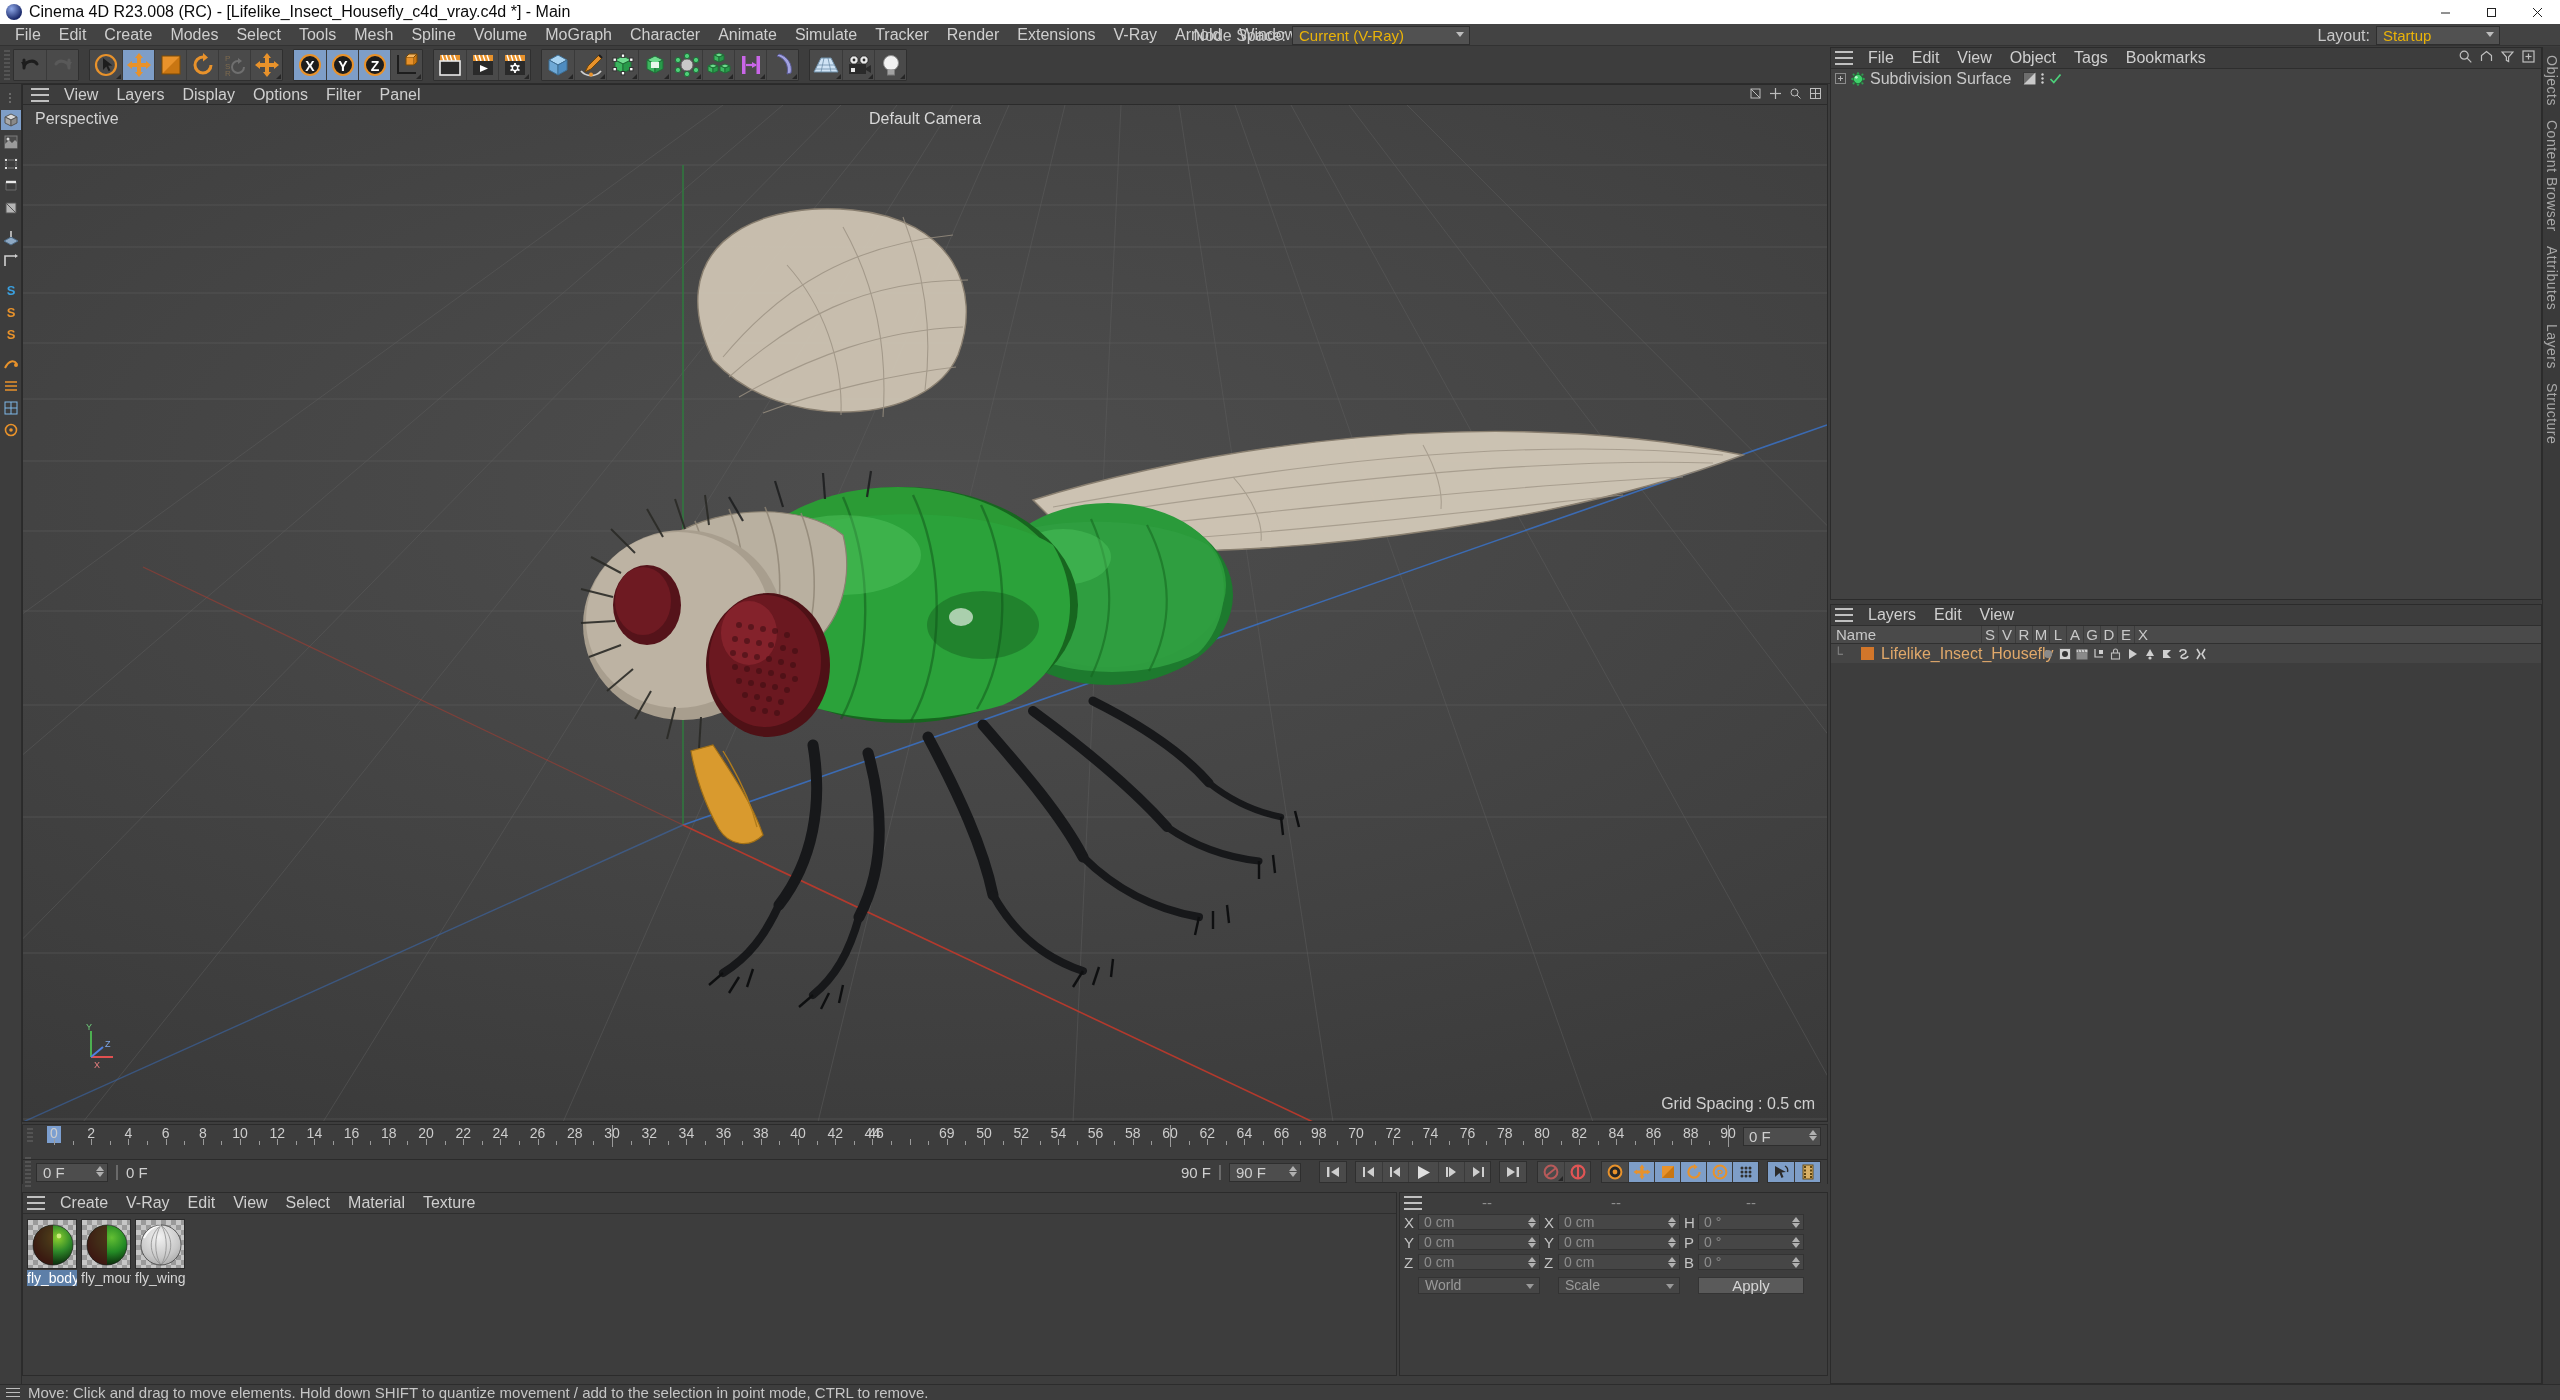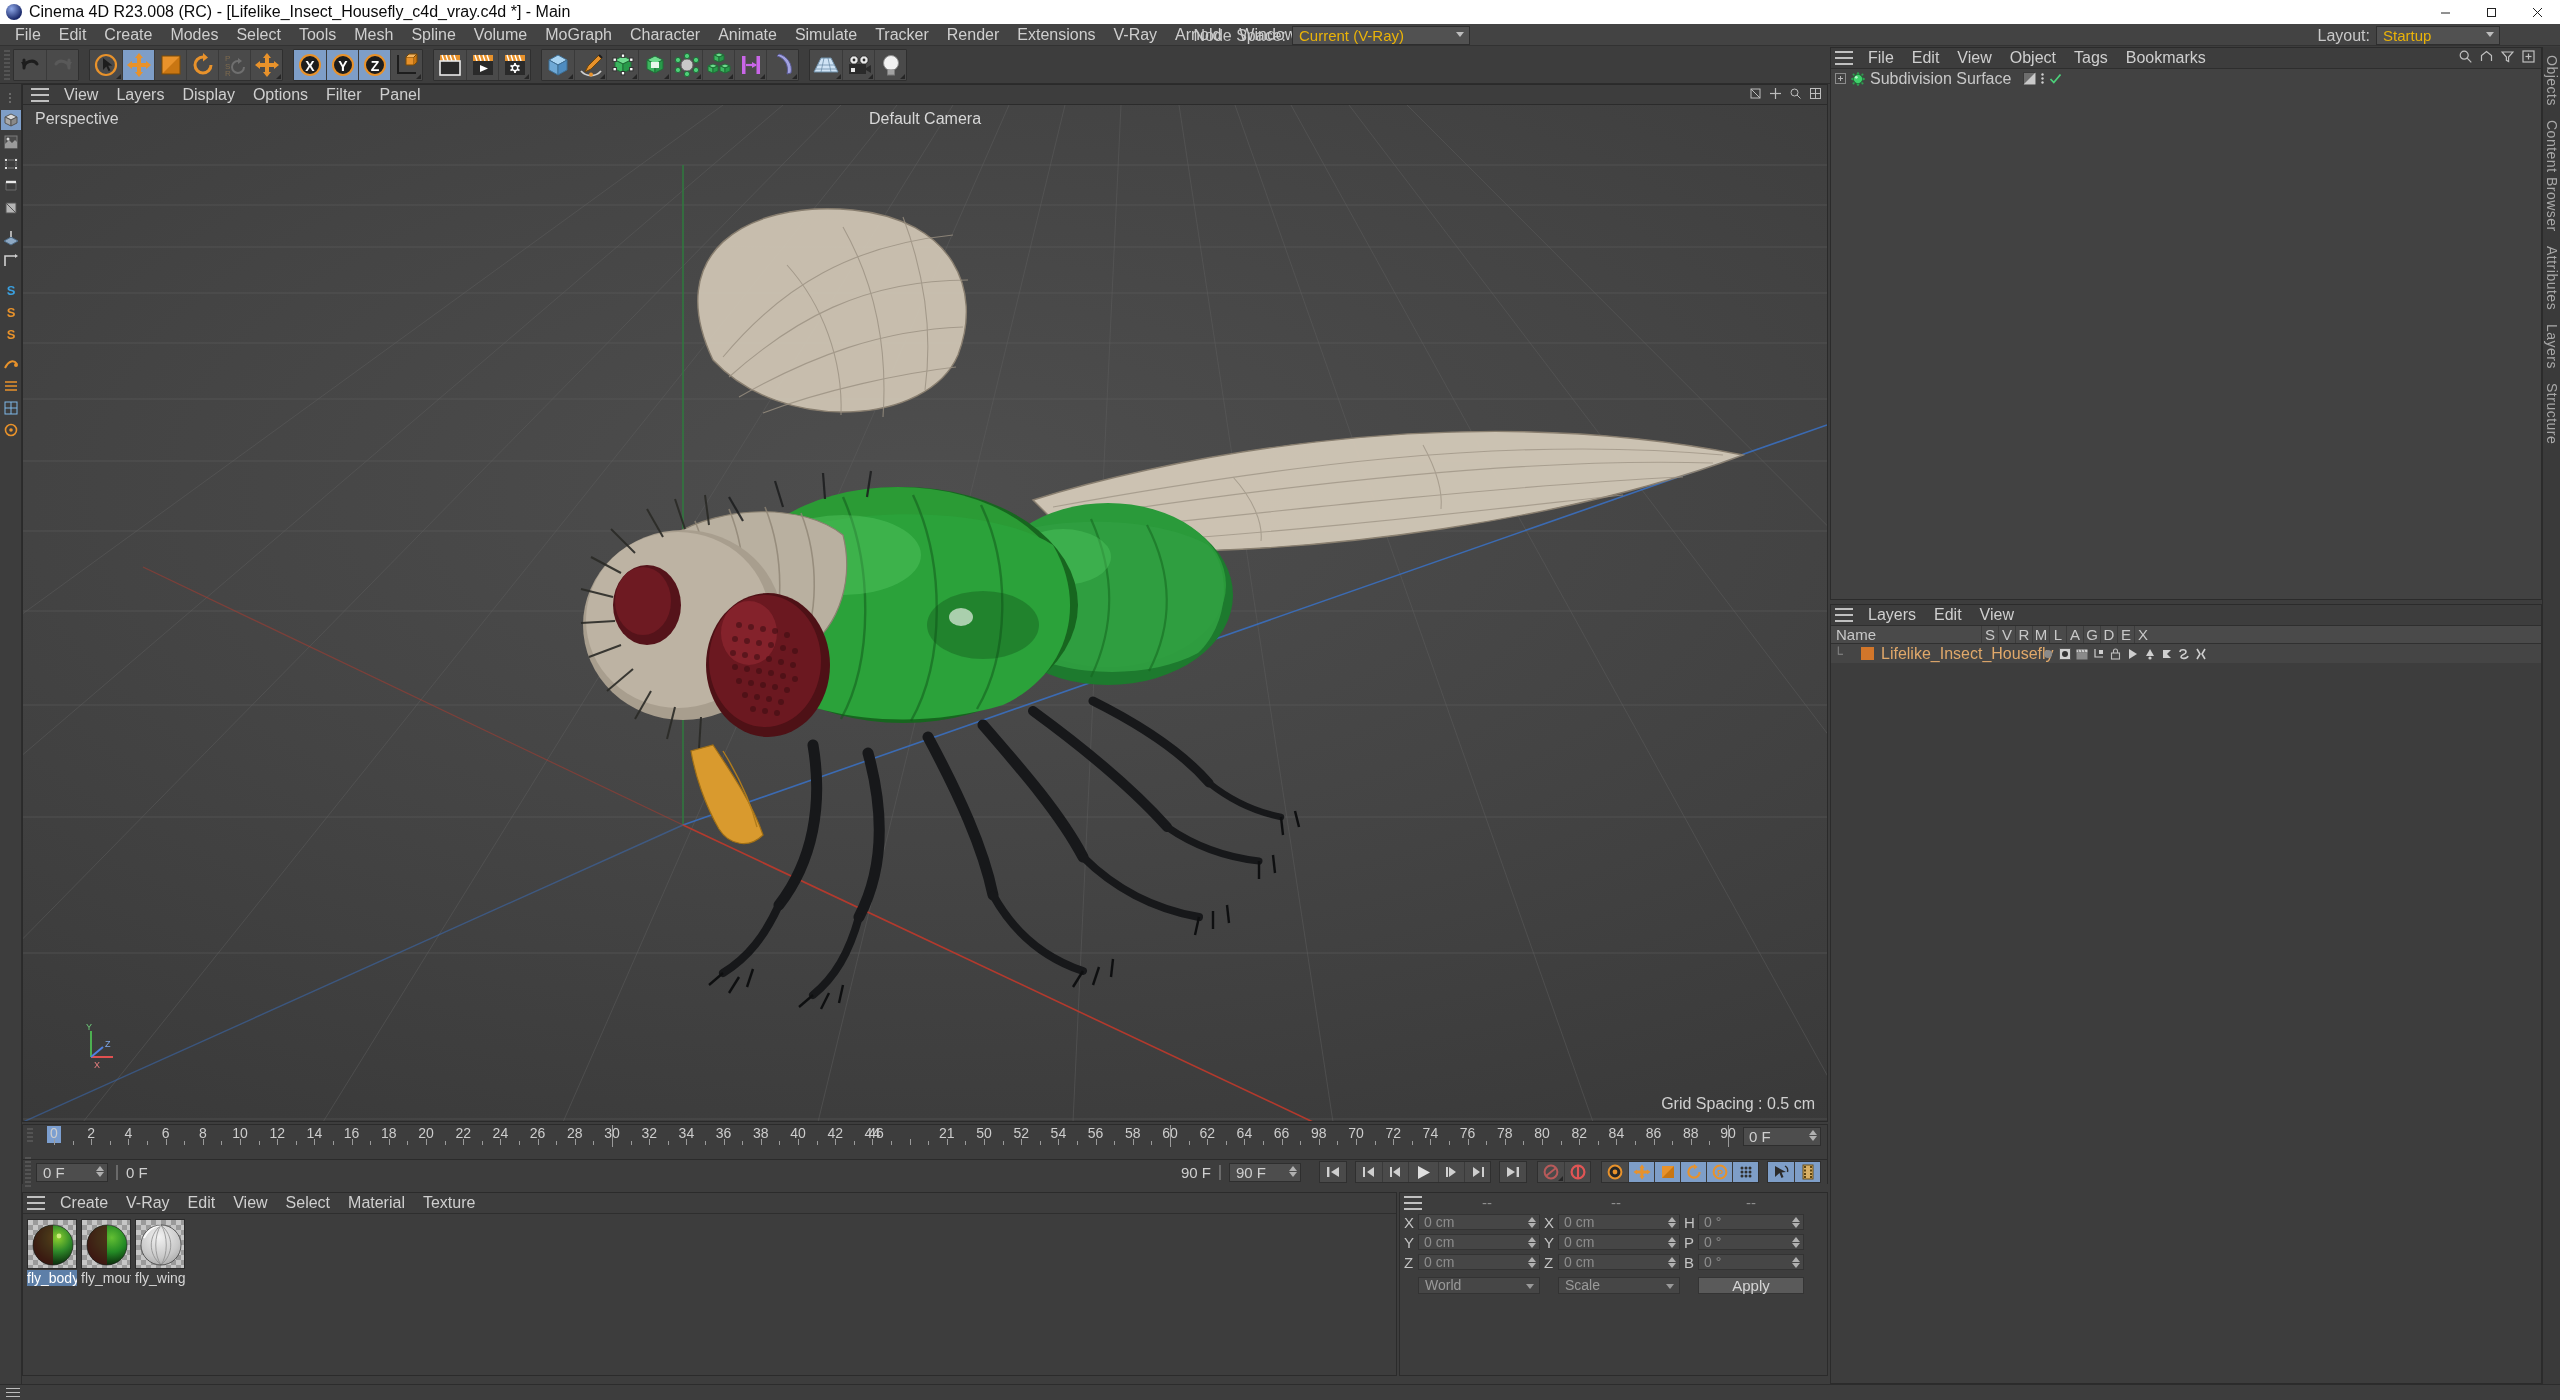--- a/index.html
+++ b/index.html
@@ -1107,21 +1107,21 @@
         <div class="tick" style="left: 529.8px;">28</div>
         <div class="tick" style="left: 567px;">30</div>
         <div class="tick" style="left: 604.2px;">32</div>
         <div class="tick" style="left: 641.4px;">34</div>
         <div class="tick" style="left: 678.6px;">36</div>
         <div class="tick" style="left: 715.8px;">38</div>
         <div class="tick" style="left: 753px;">40</div>
         <div class="tick" style="left: 790.2px;">42</div>
         <div class="tick" style="left: 827.4px;">44</div>
         <div class="tick" style="left: 831px;">46</div>
-        <div class="tick" style="left: 901.8px;">21</div>
+        <div class="tick" style="left: 901.8px;">69</div>
         <div class="tick" style="left: 939px;">50</div>
         <div class="tick" style="left: 976.2px;">52</div>
         <div class="tick" style="left: 1013.4px;">54</div>
         <div class="tick" style="left: 1050.6px;">56</div>
         <div class="tick" style="left: 1087.8px;">58</div>
         <div class="tick" style="left: 1125px;">60</div>
         <div class="tick" style="left: 1162.2px;">62</div>
         <div class="tick" style="left: 1199.4px;">64</div>
         <div class="tick" style="left: 1236.6px;">66</div>
         <div class="tick" style="left: 1273.8px;">98</div>
@@ -1598,15 +1598,16 @@
       </div>
     </div>
   </div>
 
   <div class="status">
     <div class="sbarham">
         <i></i>
         <i></i>
         <i></i>
       </div>
+    <div>Move: Click and drag to move elements. Hold down SHIFT to quantize movement / add to the selection in point mode, CTRL to remove.</div>
   </div>
 
 </div>
 
 </body></html>

